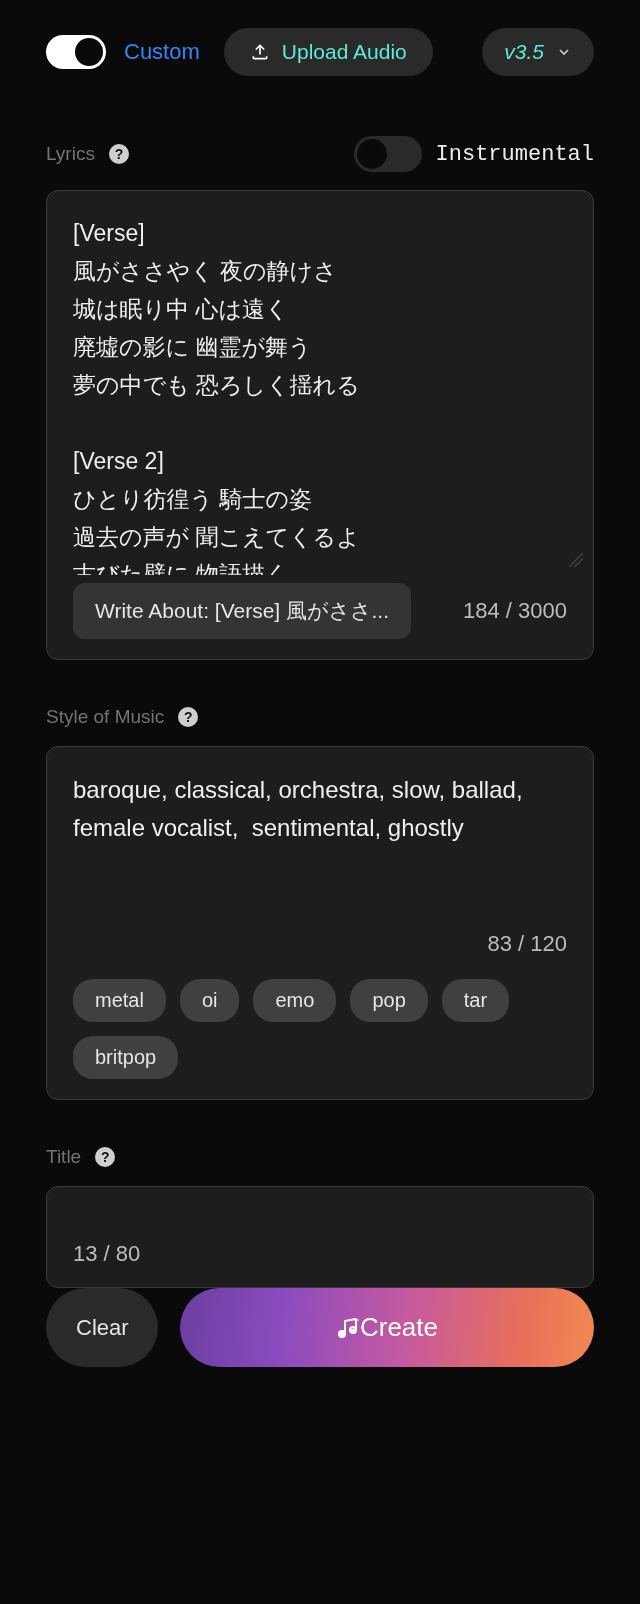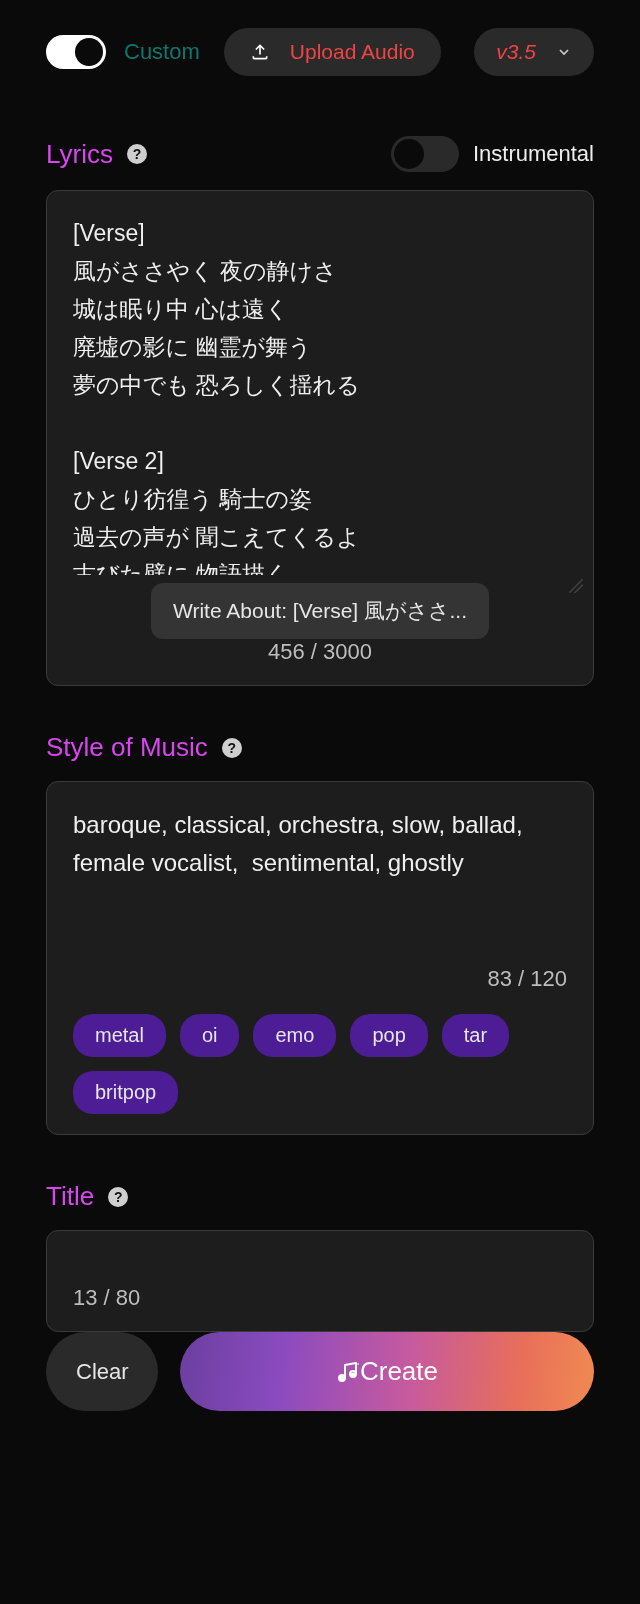--- a/index.html
+++ b/index.html
@@ -18,52 +18,52 @@
   .toggle-switch {
     width: 60px; height: 34px; border-radius: 17px;
     background: #fff; position: relative; cursor: pointer;
     flex-shrink: 0;
   }
   .toggle-switch .knob {
     position: absolute; top: 3px; right: 3px;
     width: 28px; height: 28px; border-radius: 50%;
     background: #0a0a0a;
   }
-  .custom-label { font-size: 22px; color: #0f766e; margin-right: 6px;}
+  .custom-label { font-size: 22px; color: #3b82f6; margin-right: 6px;}
   .pill-btn {
-    display: inline-flex; align-items: center; gap: 20px;
-    background: #2a2a2a; color: #ef4444;
+    display: inline-flex; align-items: center; gap: 12px;
+    background: #2a2a2a; color: #5eead4;
     border: none; border-radius: 24px;
     padding: 12px 26px; font-size: 21px; cursor: pointer;
   }
   .mini-toggle {
     width: 68px; height: 36px; border-radius: 18px;
     background: #2a2a2a; position: relative; cursor: pointer;
     flex-shrink: 0;
   }
   .mini-toggle .knob {
     position: absolute; top: 3px; left: 3px;
     width: 30px; height: 30px; border-radius: 50%;
     background: #0a0a0a;
   }
 
   
   .section-head {
     display: flex; align-items: center; justify-content: space-between;
     margin-bottom: 18px;
   }
   .section-head .left { display: flex; align-items: center; gap: 14px; }
-  .section-label { font-size: 26px; color: #d946ef; }
+  .section-label { font-size: 19px; color: #737373; }
   .help-icon {
     width: 20px; height: 20px; border-radius: 50%;
     background: #cfcfcf; color: #111;
     display: inline-flex; align-items: center; justify-content: center;
     font-size: 14px; font-weight: 700; cursor: pointer;
   }
-  .right-toggle-group { display: flex; align-items: center; gap: 14px; }
+  .right-toggle-group { display: flex; align-items: center; gap: 14px; font-family: Liberation Mono, monospace; }
   .right-toggle-label { font-size: 22px; color: #ededed; }
 
   
   .panel {
     background: #1d1d1d;
     border: 1px solid #3a3a3a;
     border-radius: 12px;
     padding: 24px 26px 20px 26px;
     position: relative;
   }
@@ -74,21 +74,20 @@
     width: 100%;
     height: 360px;
     background: transparent; border: none; resize: none;
     color: #efefef; font-size: 23px; line-height: 1.65;
     font-family: inherit; outline: none;
     overflow: hidden;
   }
   .lyrics-footer {
     display: flex; align-items: center; justify-content: space-between;
     margin-top: 4px;
-    flex-direction: column;
   }
   .write-about {
     background: #343434; color: #e6e6e6;
     border: none; border-radius: 12px;
     padding: 14px 22px; font-size: 21px; cursor: pointer;
     max-width: 340px;
     white-space: nowrap; overflow: hidden; text-overflow: ellipsis;
   }
   .counter { font-size: 22px; color: #bdbdbd; }
 
@@ -98,21 +97,21 @@
     background: transparent; border: none; resize: none;
     color: #efefef; font-size: 24px; line-height: 1.6;
     font-family: inherit; outline: none; overflow: hidden;
   }
   .style-counter-row { display:flex; justify-content:flex-end; margin-top: 6px;}
   .chips {
     display: flex; gap: 14px; margin-top: 22px;
     flex-wrap: wrap;
   }
   .chip {
-    background: #4c1d95; color: #e6e6e6;
+    background: #404040; color: #e6e6e6;
     border: none; border-radius: 20px;
     padding: 10px 22px; font-size: 20px; cursor: pointer;
   }
 
   
   .title-input {
     width: 100%; background: transparent; border: none;
     color: #efefef; font-size: 24px; font-family: inherit; outline: none;
   }
   .title-counter-row { display:flex; margin-top: 30px;}
@@ -193,21 +192,21 @@
 ひとり彷徨う 騎士の姿
 過去の声が 聞こえてくるよ
 古びた壁に 物語描く</textarea>
   <svg class="resize-corner" viewBox="0 0 10 10">
     <line x1="0" y1="10" x2="10" y2="0" stroke="#888" stroke-width="1"></line>
     <line x1="4" y1="10" x2="10" y2="4" stroke="#888" stroke-width="1"></line>
   </svg>
   <div class="lyrics-footer">
     <button class="write-about">Write About: [Verse] 風がささ...</button>
     <span class="counter">
-      <span>456</span> / <span>3000</span>
+      <span>184</span> / <span>3000</span>
     </span>
   </div>
 </div>
 
 <div class="section-head">
   <div class="left">
     <span class="section-label">Style of Music</span>
     <span class="help-icon">?</span>
   </div>
 </div>

